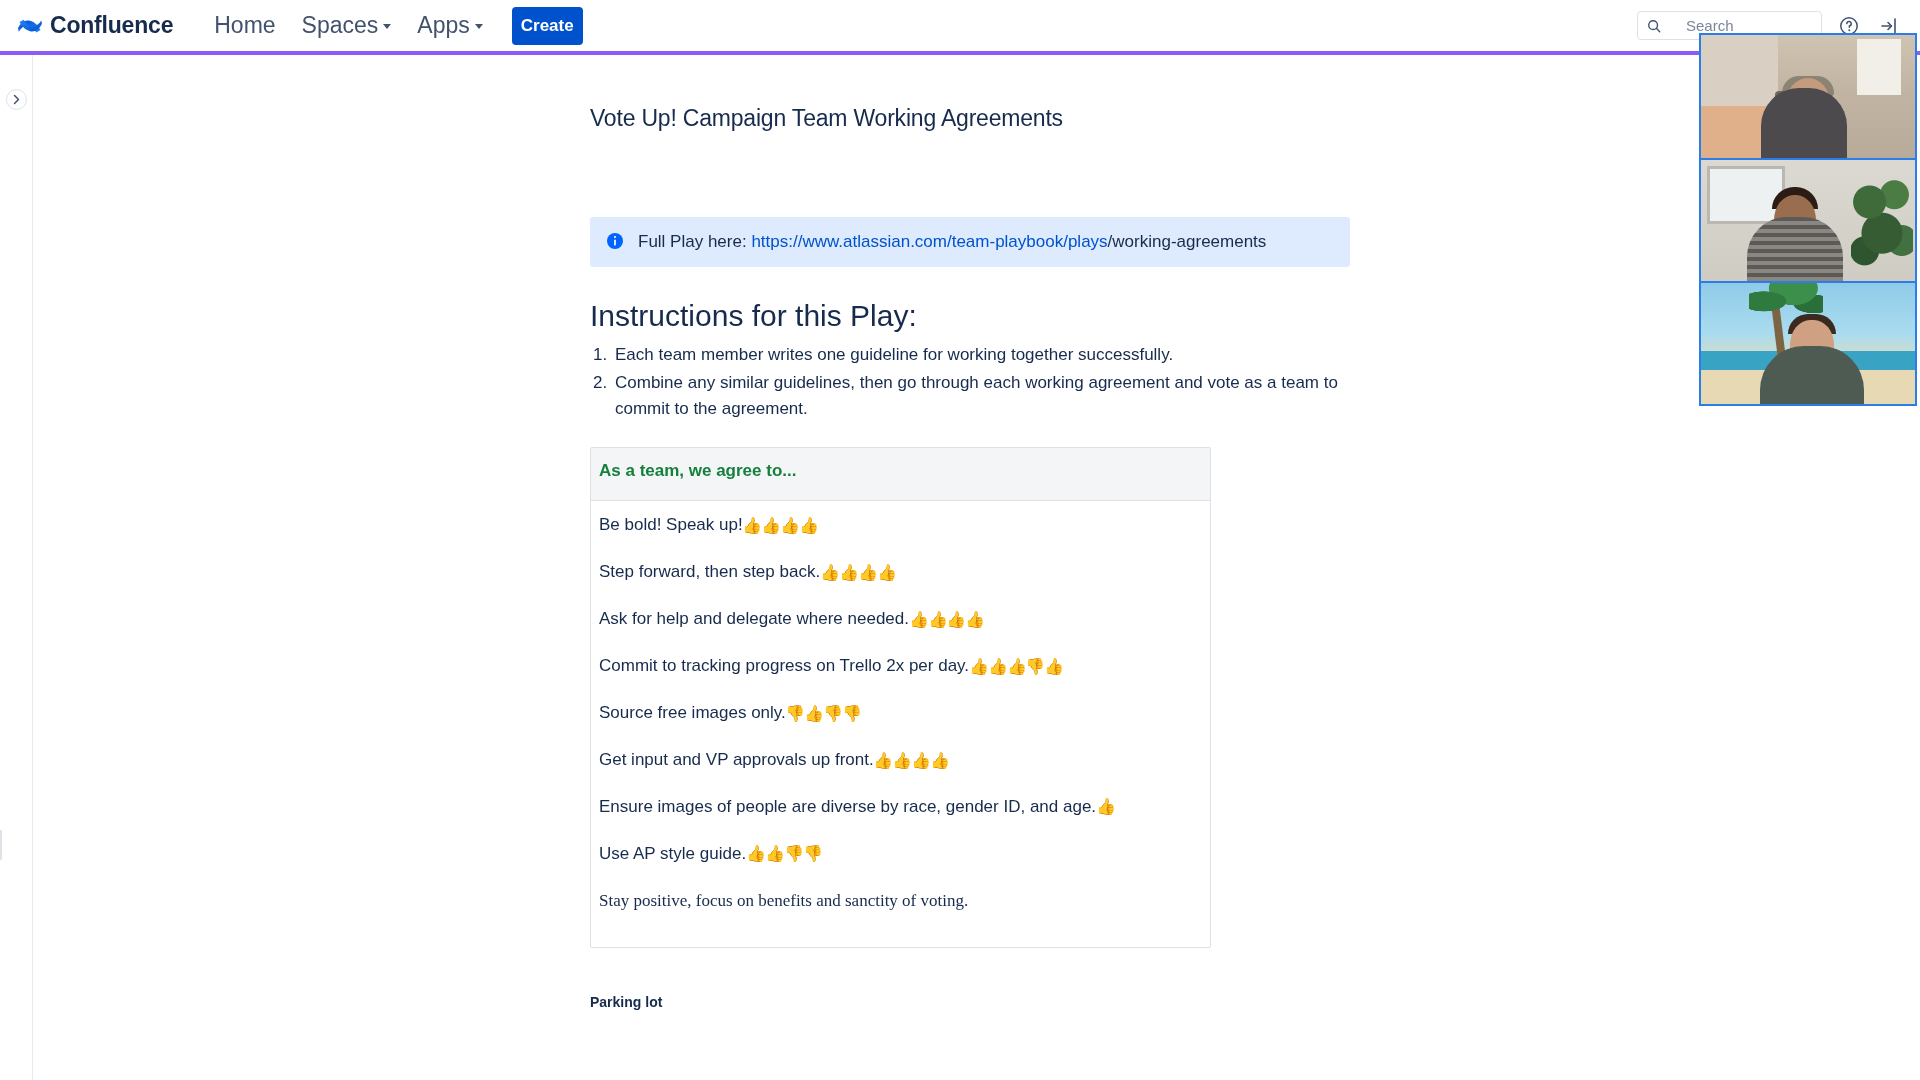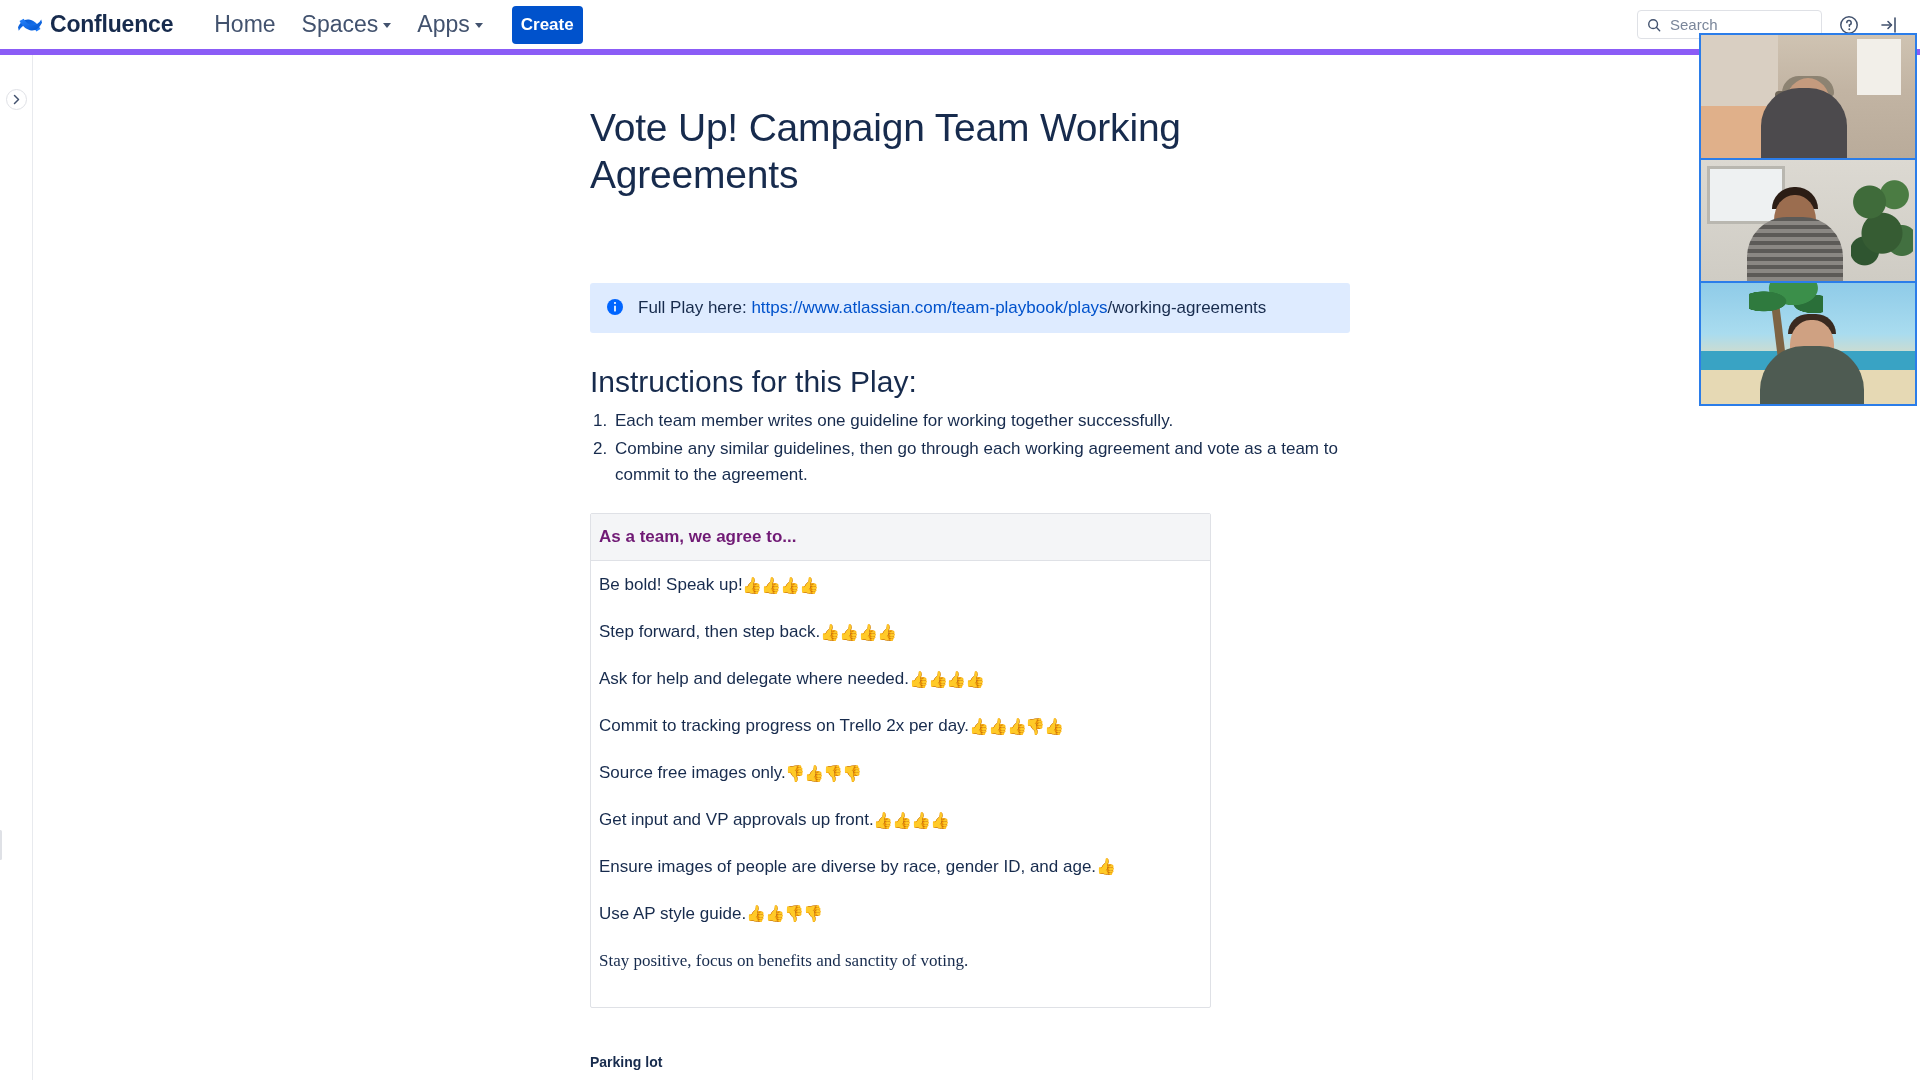--- a/index.html
+++ b/index.html
@@ -10,21 +10,21 @@
     background: #ffffff;
     font-family: "Liberation Sans", sans-serif;
     color: #172b4d;
   }
   #app { position: relative; width: 1920px; height: 1080px; }
 
   
   .topnav {
     position: absolute; top: 0; left: 0; width: 1920px; height: 55px;
     background: #ffffff;
-    border-bottom: 6px solid #8b5cf6;
+    border-bottom: 4px solid #8b5cf6;
     display: flex; align-items: center;
     padding: 0 18px;
     z-index: 5;
   }
   .logo-wrap { display: flex; align-items: center; gap: 8px; margin-right: 30px; }
   .logo-mark { width: 24px; height: 24px; display: block; }
   .logo-text {
     font-size: 23px; font-weight: 600; color: #172b4d; letter-spacing: -0.2px;
   }
   .nav-items { display: flex; align-items: center; gap: 4px; }
@@ -50,21 +50,21 @@
     padding: 9px 9px; cursor: pointer;
     font-family: "Liberation Sans", sans-serif;
   }
   .nav-right {
     margin-left: auto; display: flex; align-items: center; gap: 14px;
   }
   .search-box {
     width: 185px; height: 29px;
     border: 1px solid #dfe1e6; border-radius: 4px;
     background: #fff;
-    display: flex; align-items: center; gap: 7px;
+    display: flex; align-items: center; gap: 23px;
     padding: 0 9px;
     margin-left: 6px;
   }
   .search-box svg { flex: none; }
   .search-input {
     border: none; outline: none; background: transparent;
     font-size: 15px; color: #7a869a; width: 100%;
     font-family: "Liberation Sans", sans-serif;
   }
   .search-input::placeholder { color: #7a869a; }
@@ -98,21 +98,21 @@
   
   .content {
     position: absolute; top: 55px; left: 33px;
     width: 1887px; height: 1025px;
     overflow: hidden;
     background: #fff;
   }
   .page-inner { width: 760px; margin: 0 0 0 557px; padding-top: 50px; }
 
   .page-title {
-    font-size: 39px; font-weight: 500; color: #172b4d;
+    font-size: 23px; font-weight: 500; color: #172b4d;
     letter-spacing: -0.2px;
     margin: 0 0 84px 0;
     line-height: 1.2;
   }
 
   .info-panel {
     background: #deebff;
     border-radius: 3px;
     display: flex; align-items: flex-start; gap: 14px;
     padding: 14px 16px;
@@ -140,22 +140,22 @@
 
   .agree-table {
     border: 1px solid #dfe1e6;
     border-radius: 2px;
     width: 621px;
     margin-bottom: 46px;
   }
   .agree-head {
     background: #f4f5f7;
     border-bottom: 1px solid #dfe1e6;
-    padding: 13px 8px 13px 8px;
-    font-size: 17px; font-weight: bold; color: #701a75;
+    padding: 13px 8px 19px 8px;
+    font-size: 17px; font-weight: bold; color: #15803d;
   }
   .agree-body { padding: 13px 8px 34px 8px; }
   .agree-row {
     font-size: 17px; color: #172b4d;
     line-height: 1.35;
     margin-bottom: 24px;
     display: flex; align-items: center; 
     flex-wrap: wrap;
   }
   .agree-row:last-child { margin-bottom: 0; font-family: Liberation Serif, serif; }

